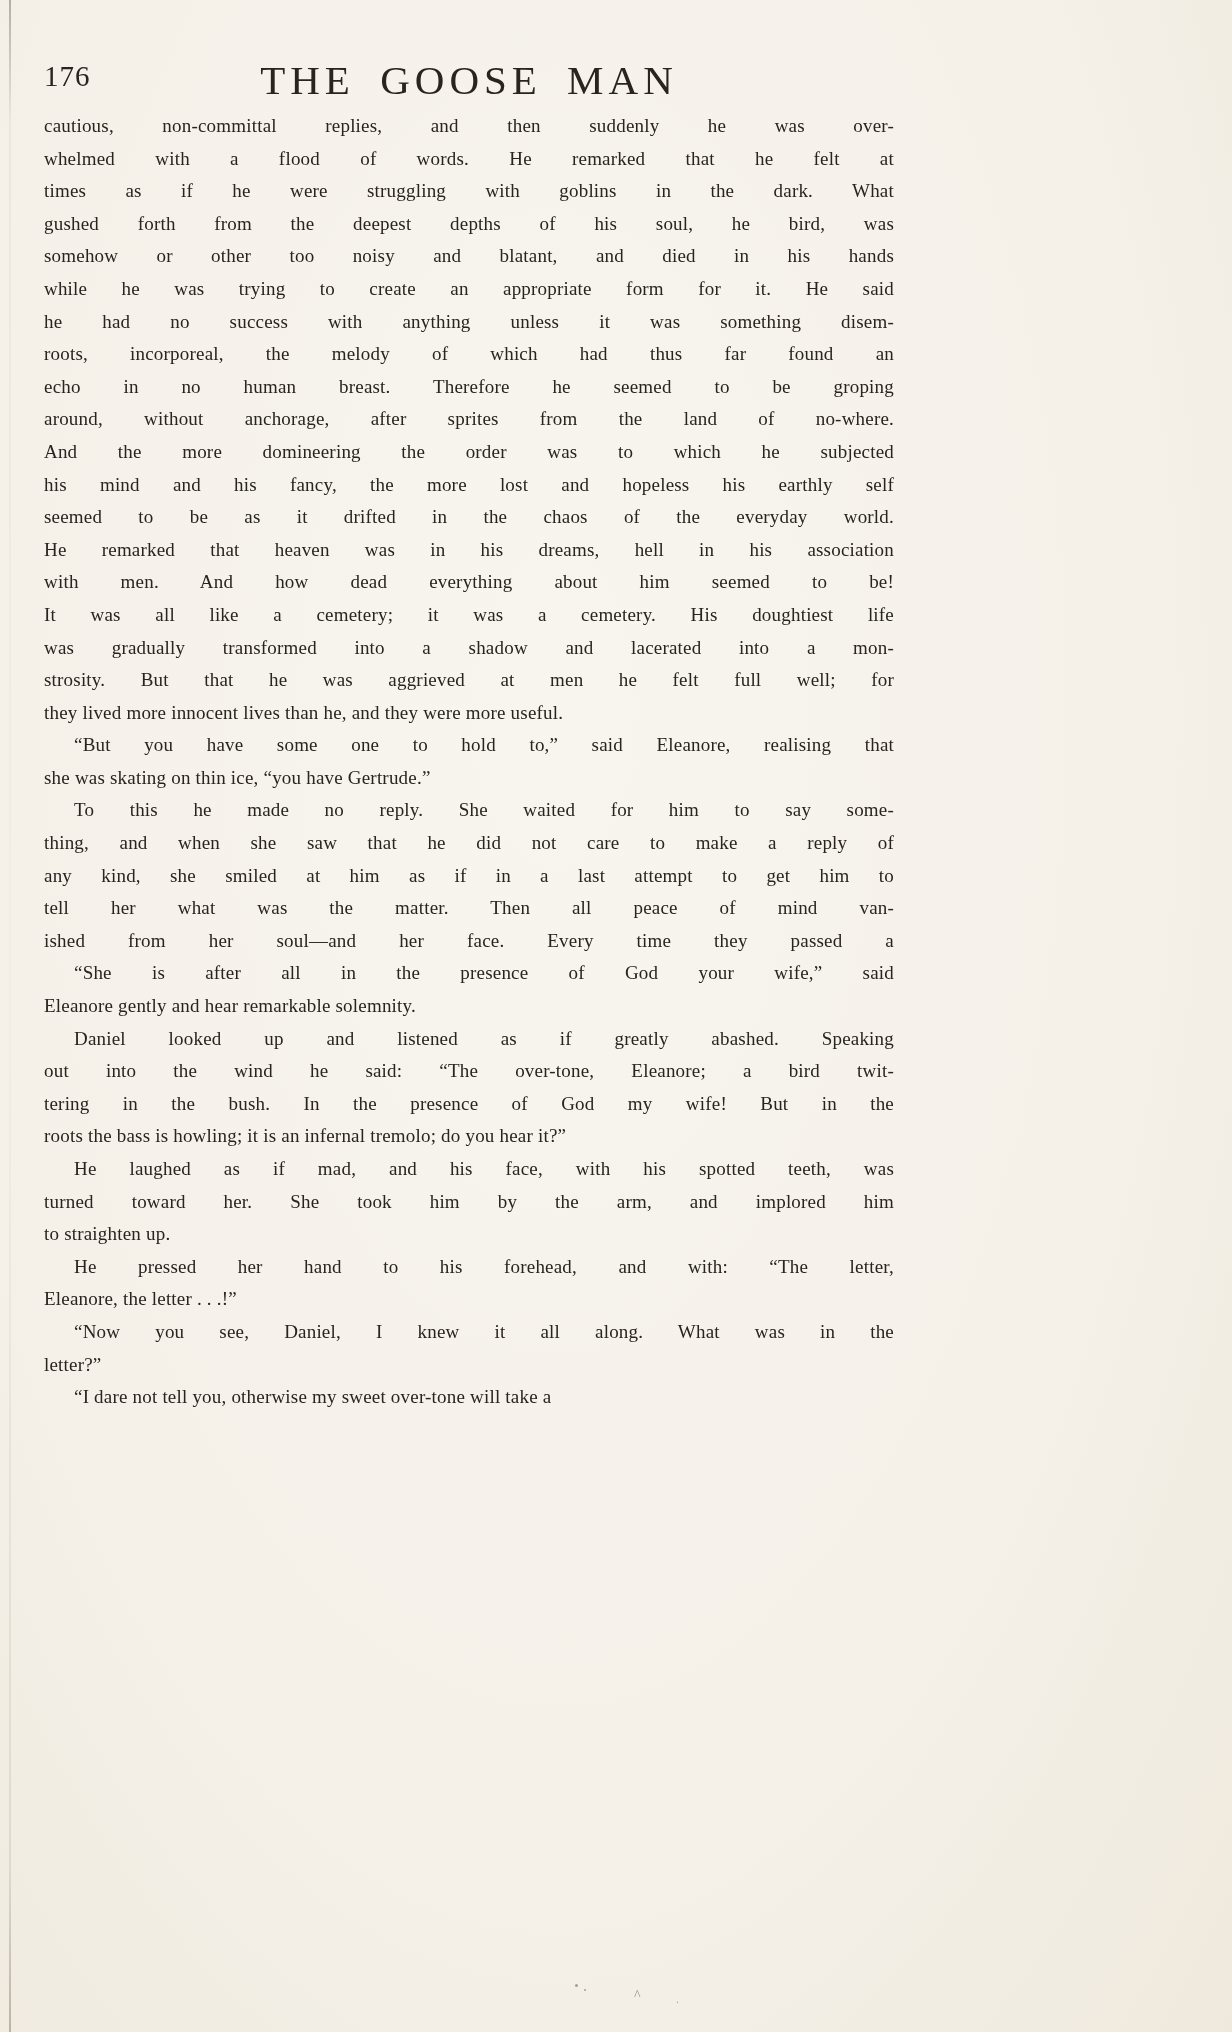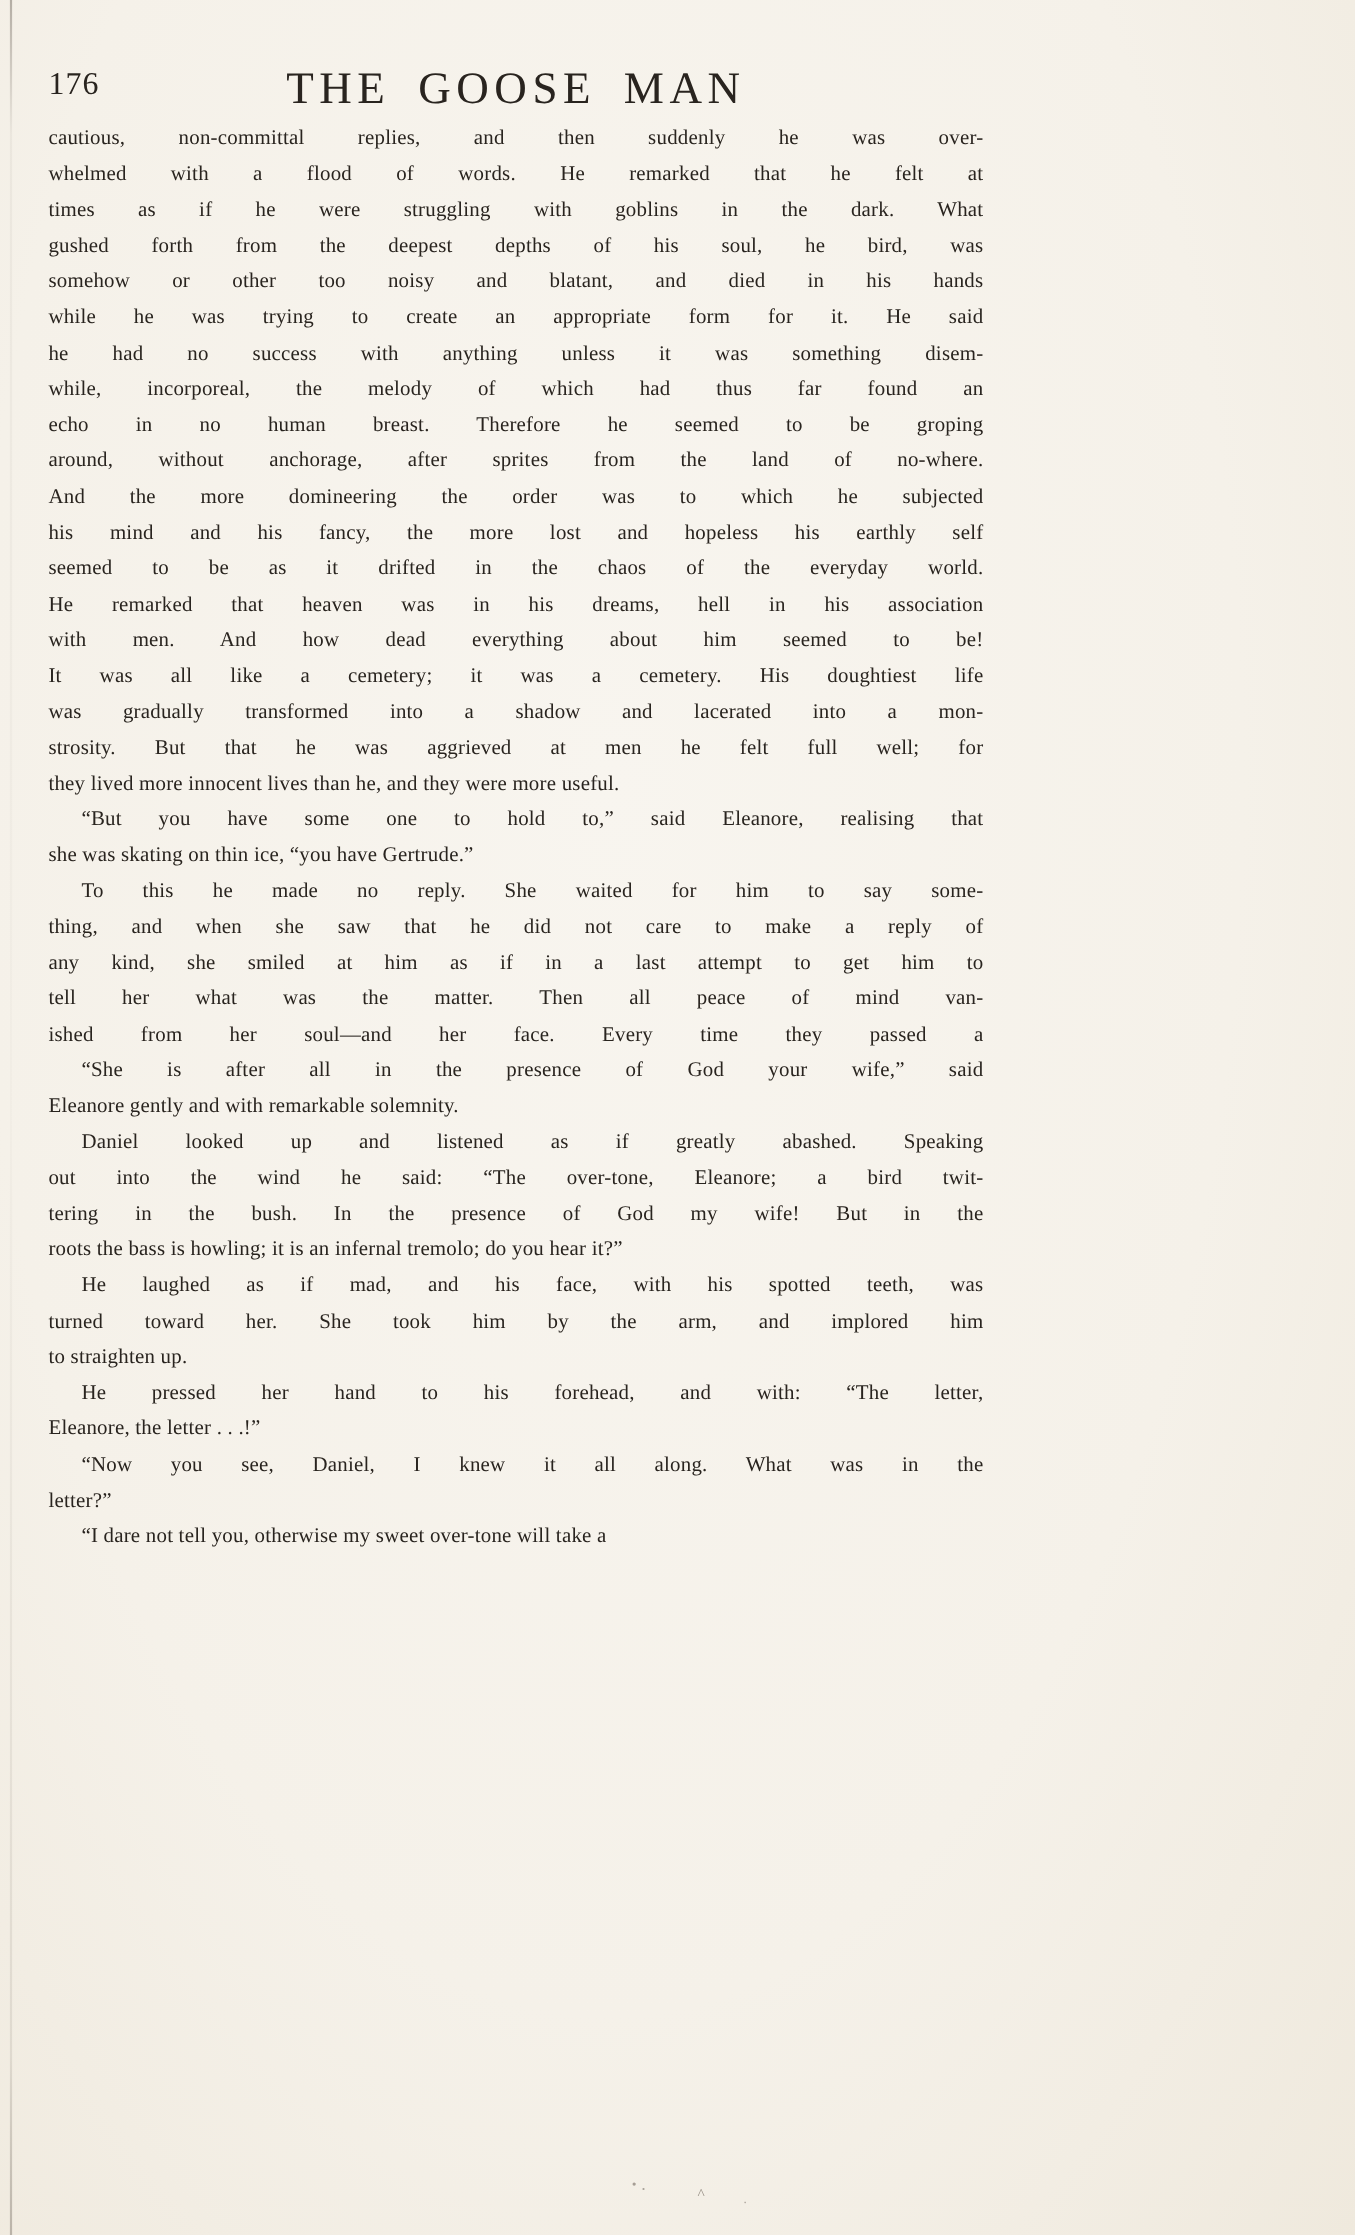--- a/index.html
+++ b/index.html
@@ -105,21 +105,21 @@
   </header>
   <main class="page-body">
       <div class="para">
         <div class="line">cautious, non-committal replies, and then suddenly he was over-</div>
         <div class="line">whelmed with a flood of words.  He remarked that he felt at</div>
         <div class="line">times as if he were struggling with goblins in the dark.  What</div>
         <div class="line">gushed forth from the deepest depths of his soul, he bird, was</div>
         <div class="line">somehow or other too noisy and blatant, and died in his hands</div>
         <div class="line">while he was trying to create an appropriate form for it.  He said</div>
         <div class="line">he had no success with anything unless it was something disem-</div>
-        <div class="line">while, incorporeal, the melody of which had thus far found an</div>
+        <div class="line">roots, incorporeal, the melody of which had thus far found an</div>
         <div class="line">echo in no human breast.  Therefore he seemed to be groping</div>
         <div class="line">around, without anchorage, after sprites from the land of no-where.</div>
         <div class="line">And the more domineering the order was to which he subjected</div>
         <div class="line">his mind and his fancy, the more lost and hopeless his earthly self</div>
         <div class="line">seemed to be as it drifted in the chaos of the everyday world.</div>
         <div class="line">He remarked that heaven was in his dreams, hell in his association</div>
         <div class="line">with men.  And how dead everything about him seemed to be!</div>
         <div class="line">It was all like a cemetery; it was a cemetery.  His doughtiest life</div>
         <div class="line">was gradually transformed into a shadow and lacerated into a mon-</div>
         <div class="line">strosity.  But that he was aggrieved at men he felt full well; for</div>
@@ -131,21 +131,21 @@
       </div>
       <div class="para">
         <div class="line indent">To this he made no reply.  She waited for him to say some-</div>
         <div class="line">thing, and when she saw that he did not care to make a reply of</div>
         <div class="line">any kind, she smiled at him as if in a last attempt to get him to</div>
         <div class="line">tell her what was the matter.  Then all peace of mind van-</div>
         <div class="line">ished from her soul—and her face.  Every time they passed a</div>
       </div>
       <div class="para">
         <div class="line indent">“She is after all in the presence of God your wife,” said</div>
-        <div class="line last">Eleanore gently and with remarkable solemnity.</div>
+        <div class="line last">Eleanore gently and hear remarkable solemnity.</div>
       </div>
       <div class="para">
         <div class="line indent">Daniel looked up and listened as if greatly abashed.  Speaking</div>
         <div class="line">out into the wind he said: “The over-tone, Eleanore; a bird twit-</div>
         <div class="line">tering in the bush.  In the presence of God my wife!  But in the</div>
         <div class="line last">roots the bass is howling; it is an infernal tremolo; do you hear it?”</div>
       </div>
       <div class="para">
         <div class="line indent">He laughed as if mad, and his face, with his spotted teeth, was</div>
         <div class="line">turned toward her.  She took him by the arm, and implored him</div>

